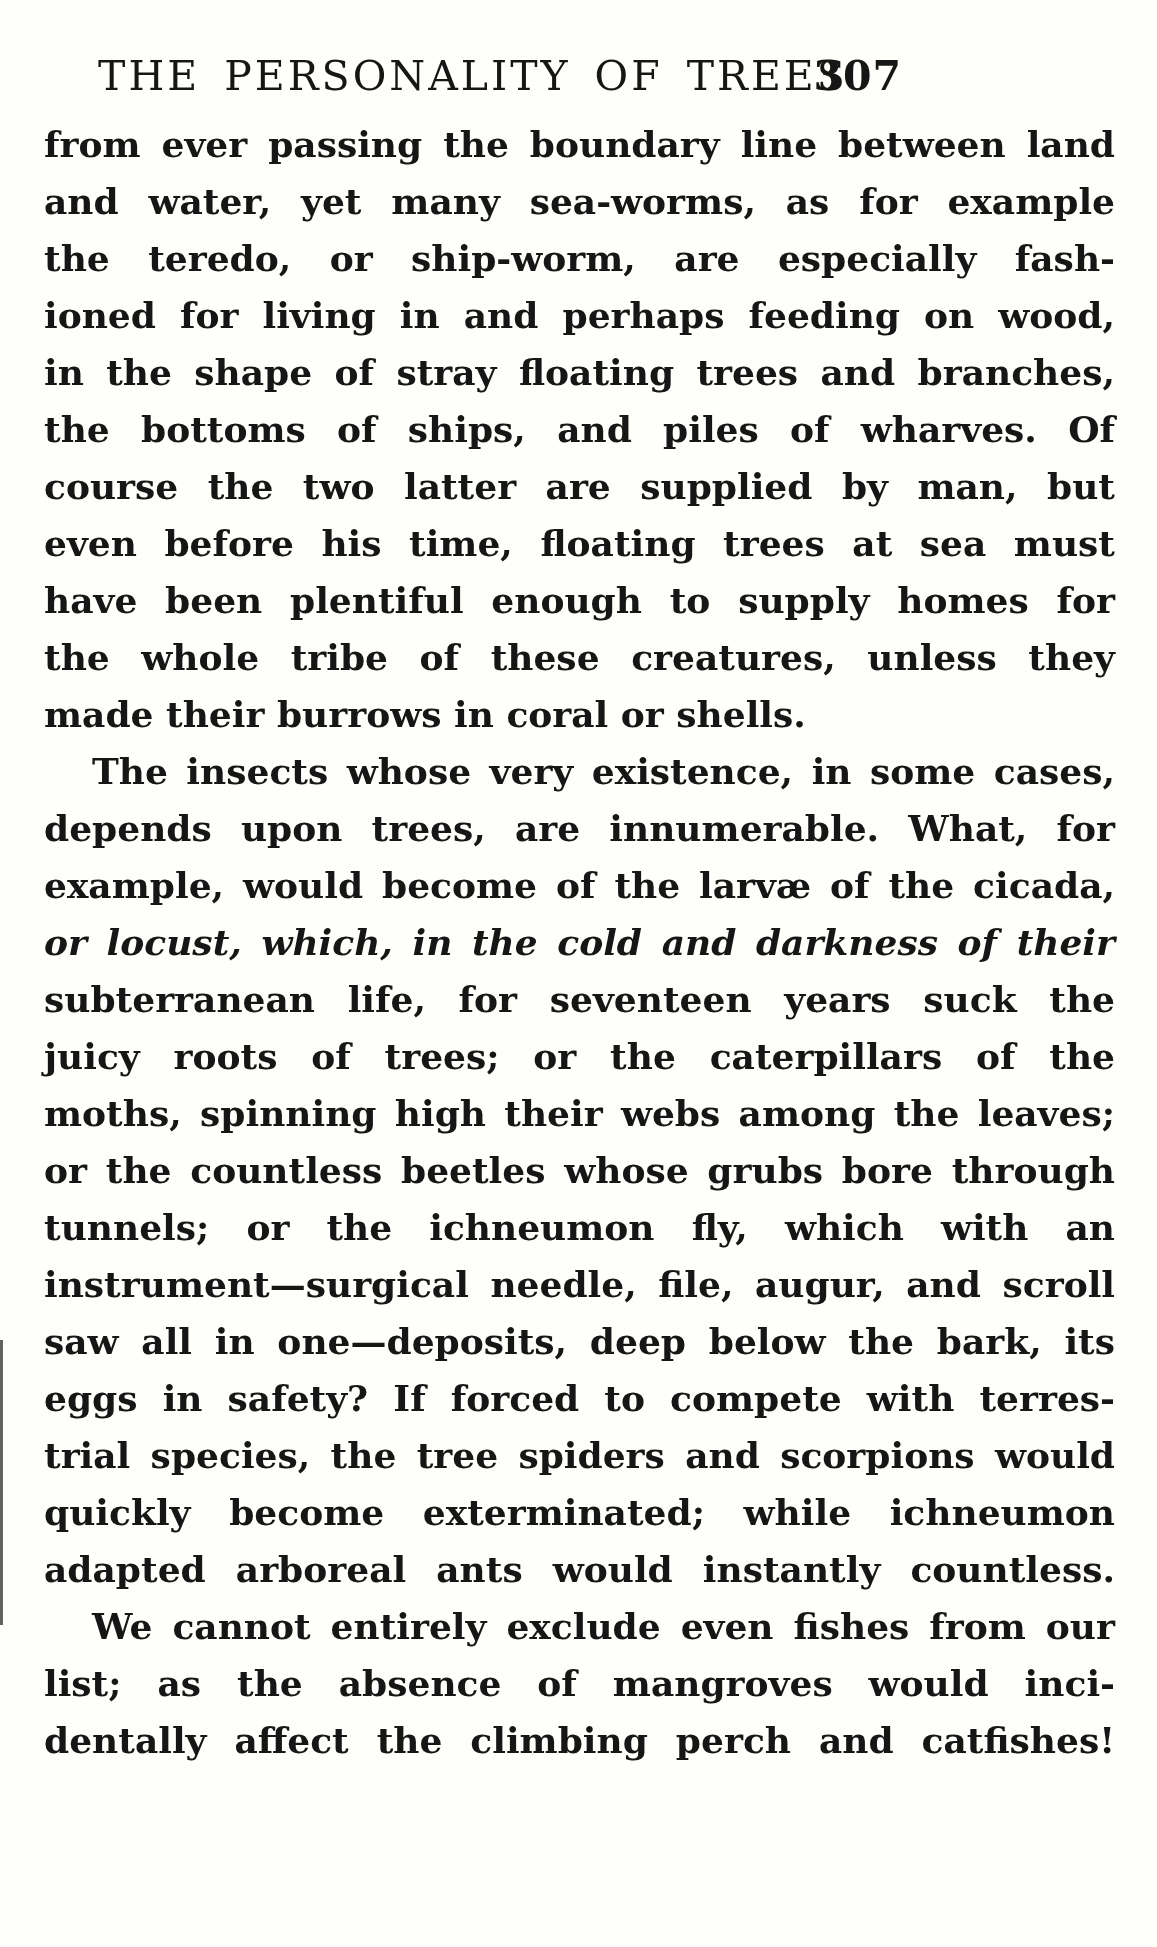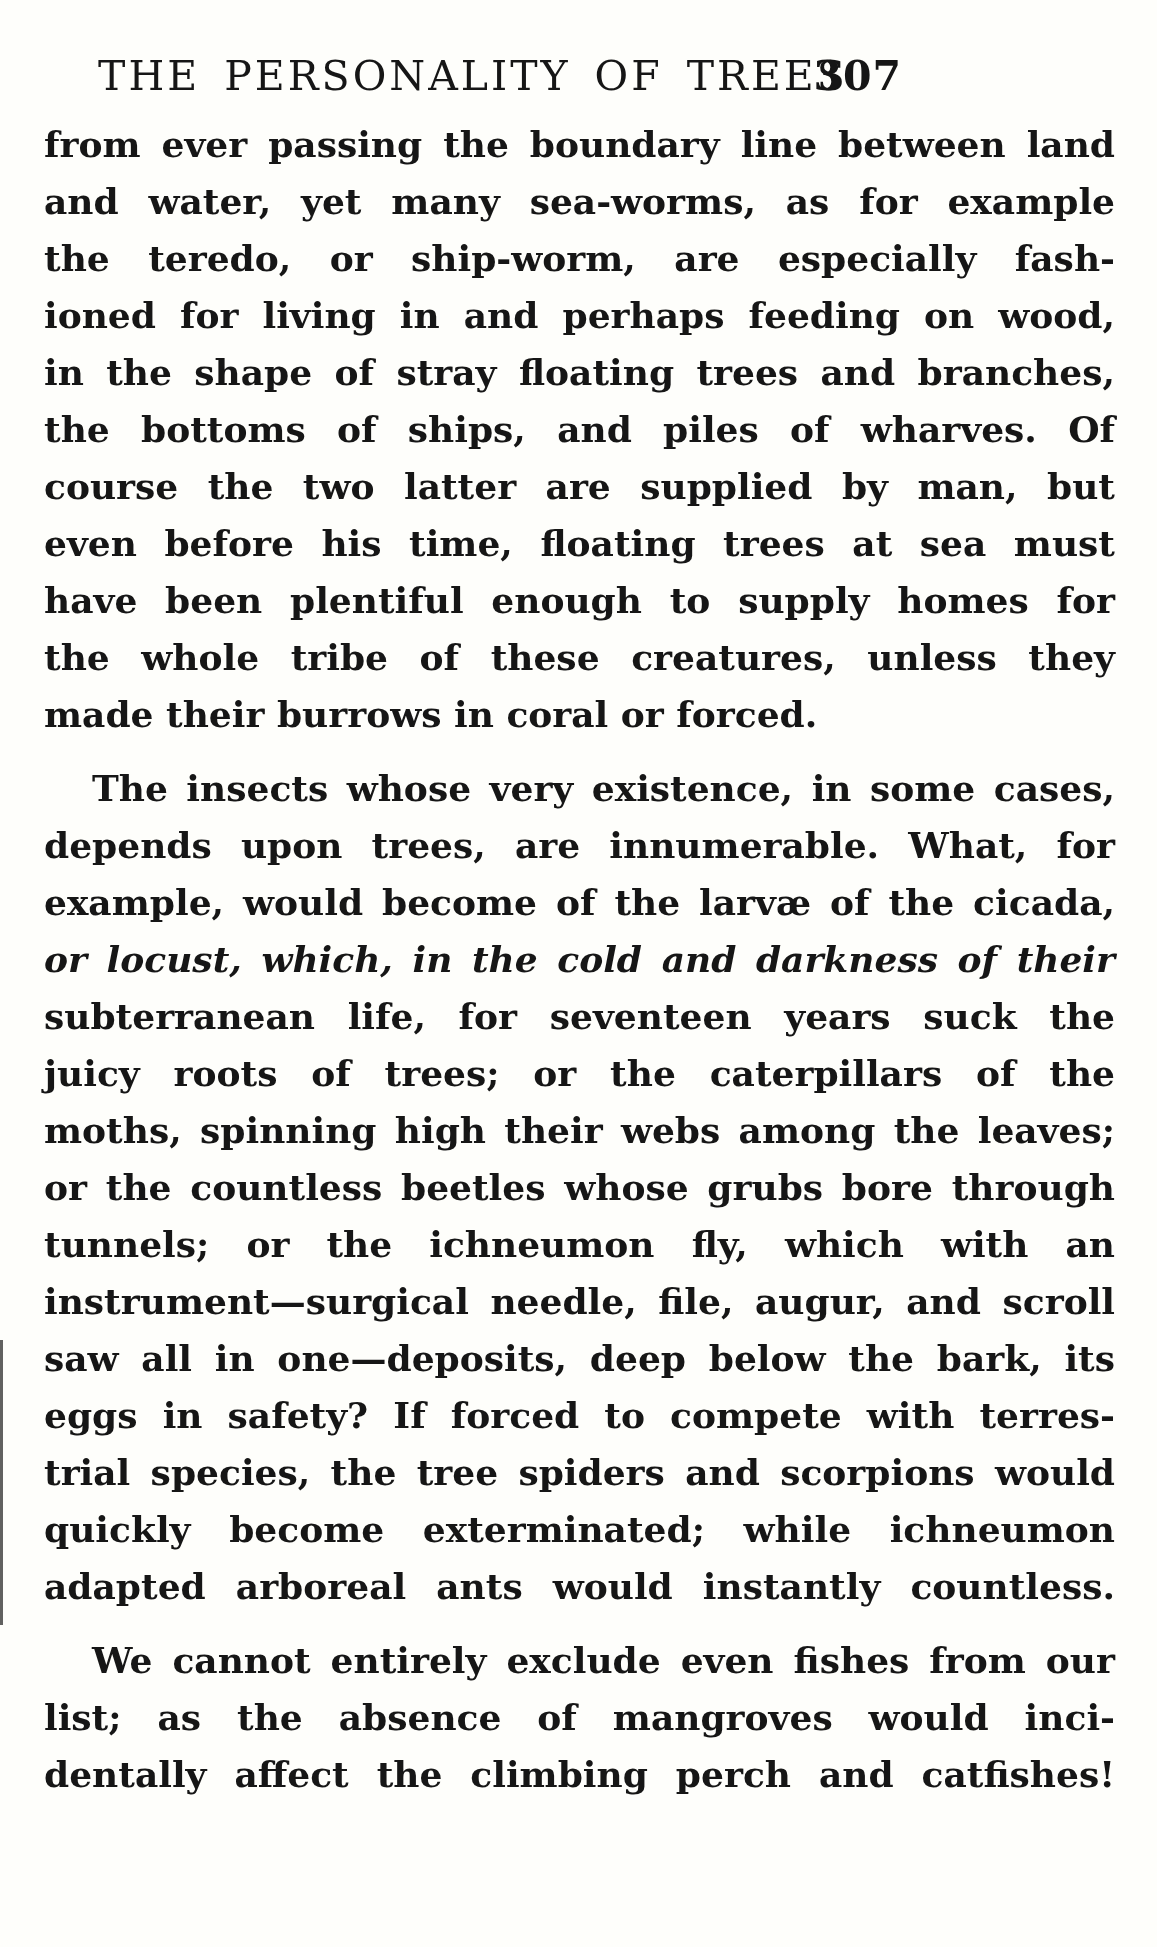--- a/index.html
+++ b/index.html
@@ -44,21 +44,20 @@
   .paragraph { margin: 0; }
   .line {
     text-align: justify;
     text-align-last: justify;
   }
   .line.last {
     text-align-last: left;
   }
   .line.indent {
     text-indent: 48px;
-    margin-top: 17px;
   }
   .line.italic {
     font-style: italic;
   }
   .scan-artifact {
     position: absolute;
     left: 0;
     top: 1340px;
     width: 3px;
     height: 285px;
@@ -79,21 +78,21 @@
         <div class="line">from ever passing the boundary line between land</div>
         <div class="line">and water, yet many sea-worms, as for example</div>
         <div class="line">the teredo, or ship-worm, are especially fash-</div>
         <div class="line">ioned for living in and perhaps feeding on wood,</div>
         <div class="line">in the shape of stray floating trees and branches,</div>
         <div class="line">the bottoms of ships, and piles of wharves. Of</div>
         <div class="line">course the two latter are supplied by man, but</div>
         <div class="line">even before his time, floating trees at sea must</div>
         <div class="line">have been plentiful enough to supply homes for</div>
         <div class="line">the whole tribe of these creatures, unless they</div>
-        <div class="line last">made their burrows in coral or forced.</div>
+        <div class="line last">made their burrows in coral or shells.</div>
       </div>
       <div class="paragraph">
         <div class="line indent">The insects whose very existence, in some cases,</div>
         <div class="line">depends upon trees, are innumerable. What, for</div>
         <div class="line">example, would become of the larvæ of the cicada,</div>
         <div class="line italic">or locust, which, in the cold and darkness of their</div>
         <div class="line">subterranean life, for seventeen years suck the</div>
         <div class="line">juicy roots of trees; or the caterpillars of the</div>
         <div class="line">moths, spinning high their webs among the leaves;</div>
         <div class="line">or the countless beetles whose grubs bore through</div>

